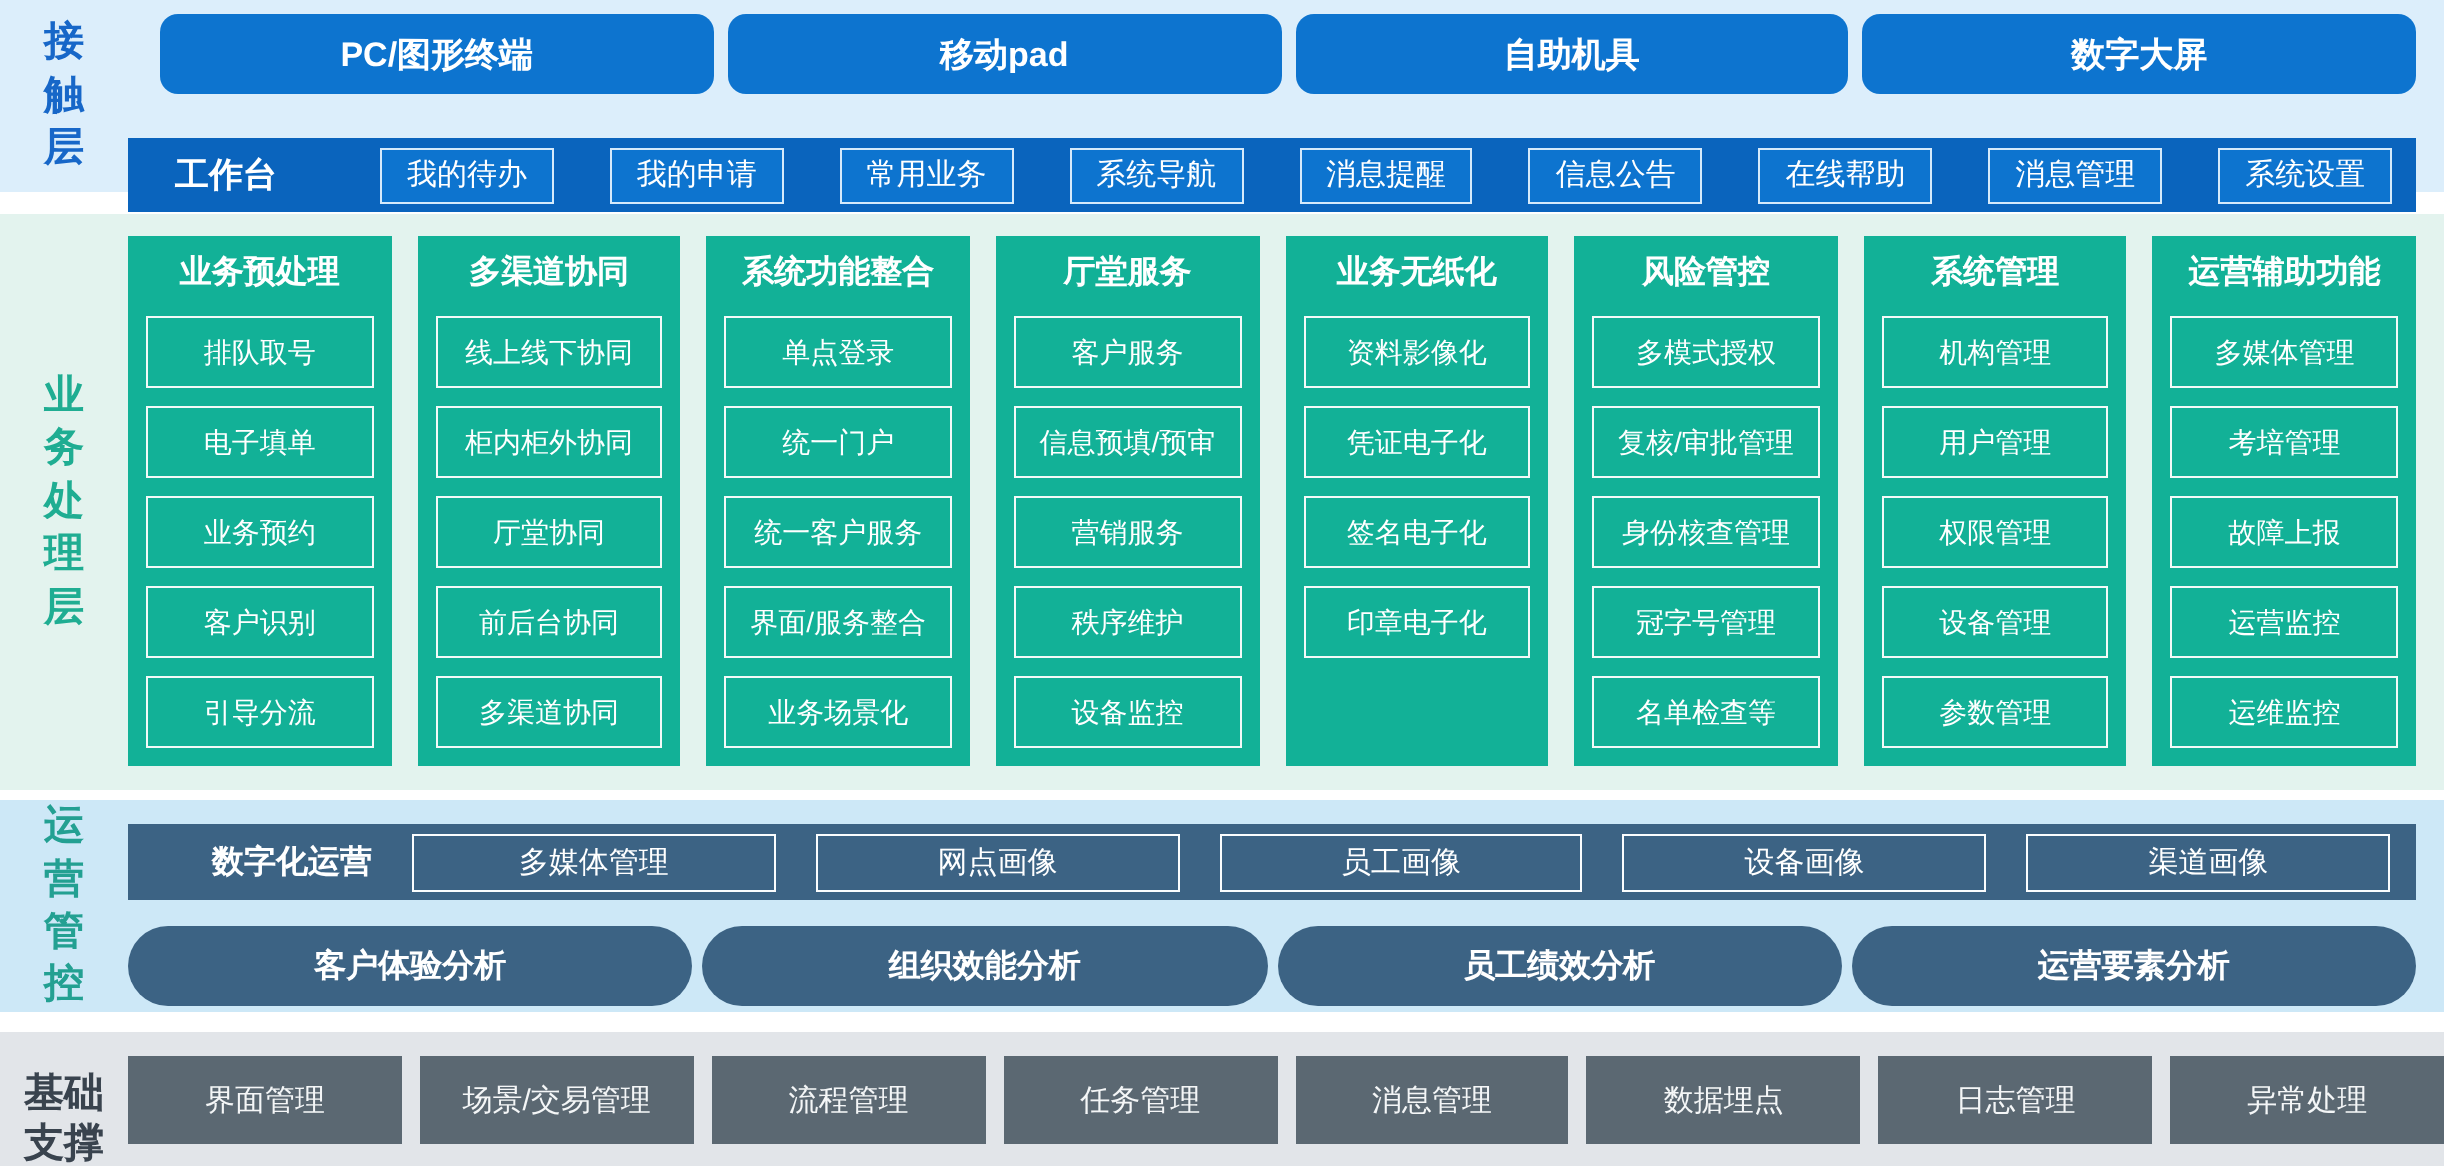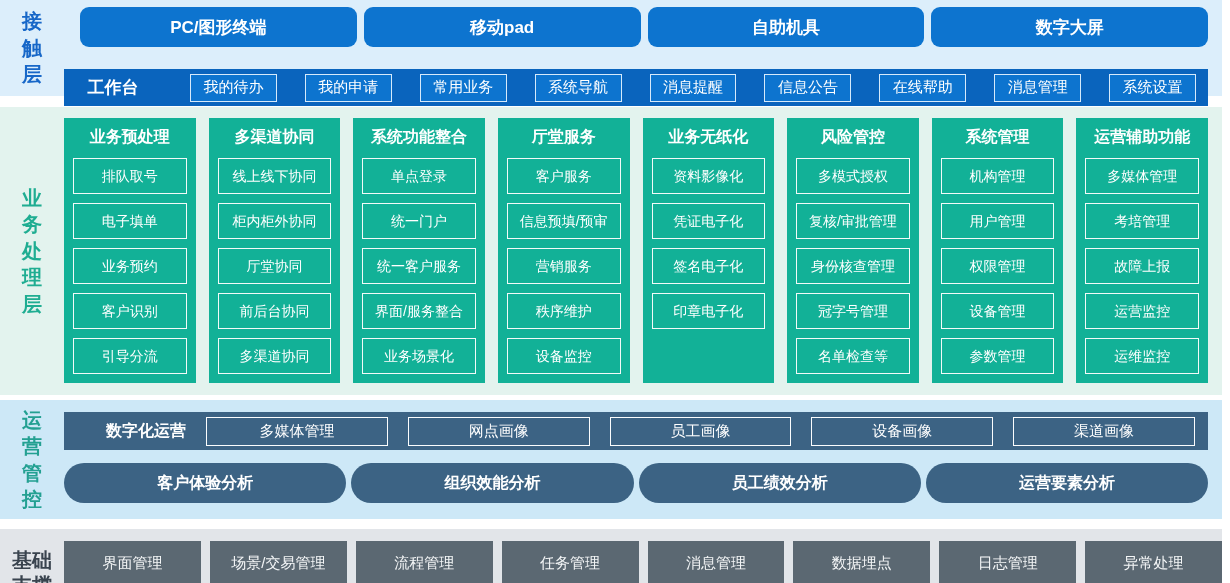--- a/index.html
+++ b/index.html
@@ -2,21 +2,21 @@
 <html style="--contact_bg: #dceefb; --business_bg: #e3f3ee; --operations_bg: #cde8f7; --foundation_bg: #e2e5e9; --btn_blue: #0d74cf; --bar_blue: #0a64bd; --teal: #12b197; --slate: #3c6384; --gray_box: #5b6872; --label_blue: #1767c8; --label_teal: #1fad92; --label_teal2: #23a092; --label_dark: #39434e;"><head>
 <meta charset="utf-8">
 <style>
   html,body{margin:0;padding:0;background:#ffffff;}
   body{font-family:"Liberation Sans","DejaVu Sans",sans-serif;}
   .canvas{position:relative;width:1230px;height:583px;background:#ffffff;overflow:hidden;}
 
   .layer{display:flex;width:1222px;}
   .layer-contact{height:96px;background:var(--contact_bg,#dceefb);}
   .layer-business{height:288px;margin-top:11px;background:var(--business_bg,#e3f3ee);}
-  .layer-operations{height:119px;margin-top:5px;background:var(--operations_bg,#cde8f7);}
+  .layer-operations{height:106px;margin-top:5px;background:var(--operations_bg,#cde8f7);}
   .layer-foundation{height:88px;margin-top:10px;background:var(--foundation_bg,#e2e5e9);}
 
   .side-label{width:64px;flex:0 0 64px;display:flex;align-items:center;justify-content:center;}
   .v-text{width:1.05em;font-size:20px;font-weight:bold;line-height:1.32;text-align:center;word-break:break-all;}
   .v-text.two-col{width:2.1em;line-height:1.25;}
   .c-blue{color:var(--label_blue,#1767c8);}
   .c-teal{color:var(--label_teal,#1fad92);}
   .c-teal2{color:var(--label_teal2,#23a092);}
   .c-dark{color:var(--label_dark,#39434e);}
 

